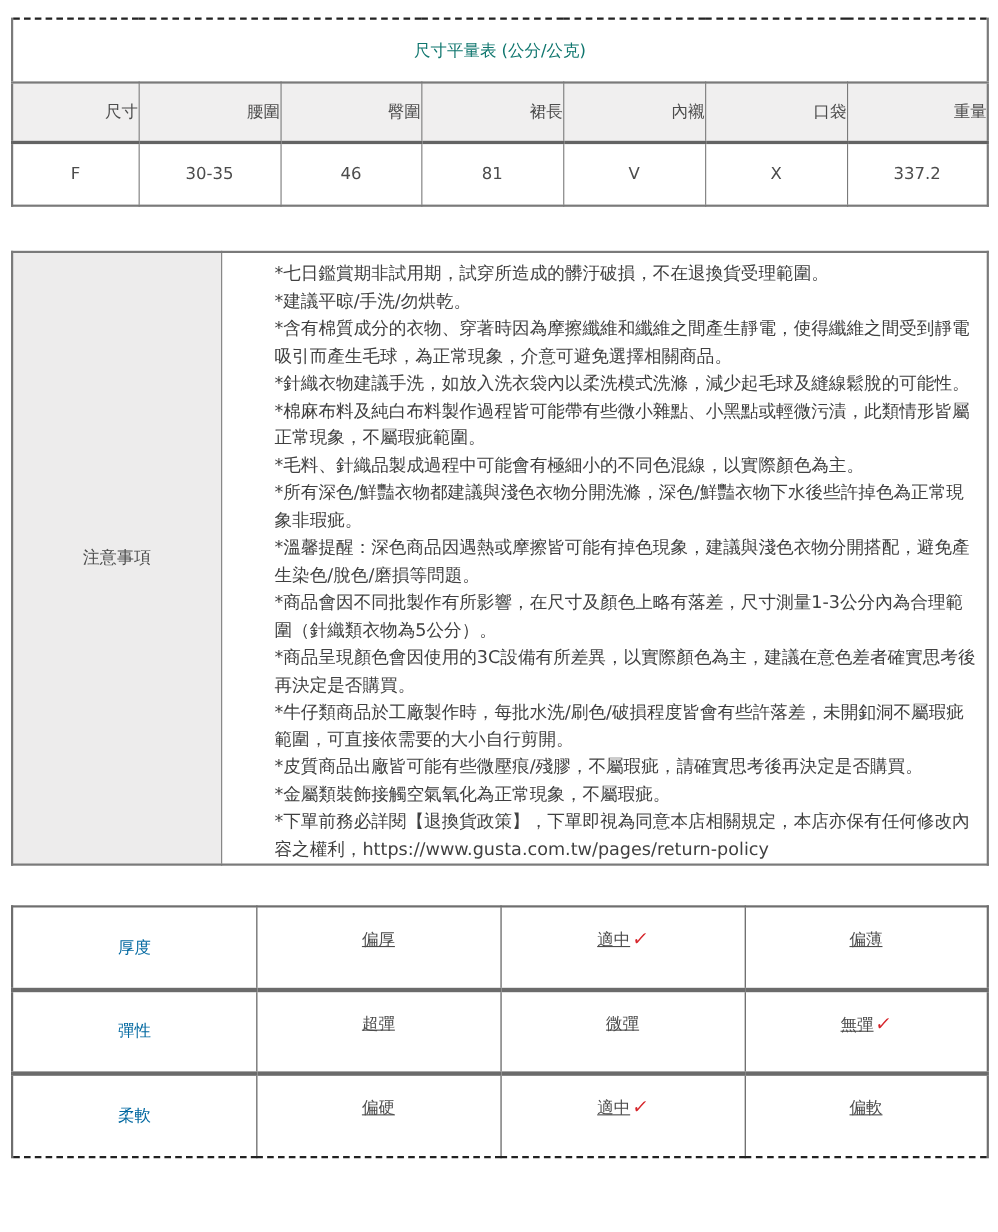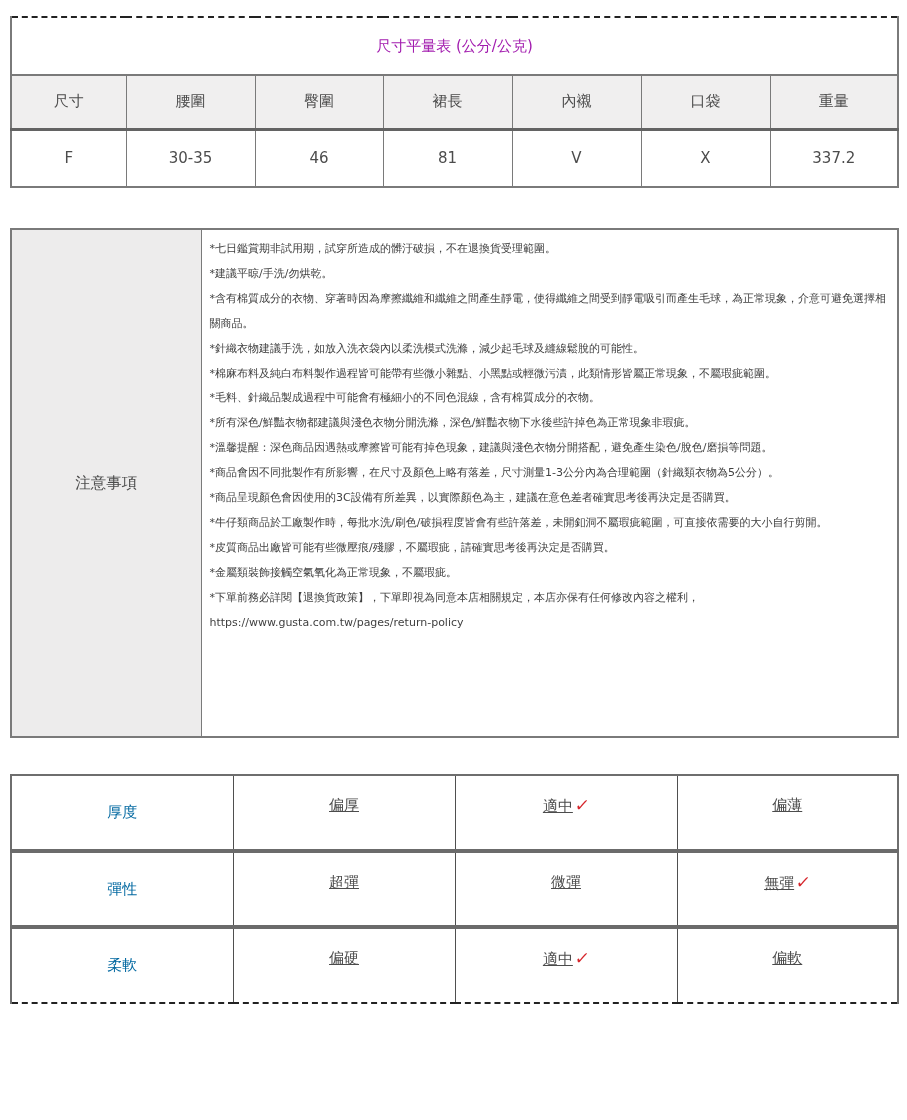--- a/index.html
+++ b/index.html
@@ -14,39 +14,39 @@
   table { border-collapse: collapse; table-layout: fixed; width: 887px; }
   td, th { font-weight: normal; }
 
   
   .size-table {
     margin-top: 16px;
     border: 2px solid #7a7a7a;
     border-top: 2px dashed #222222;
   }
   .size-table td { border: 1px solid #7a7a7a; text-align: center; vertical-align: middle; font-size: 15px; }
-  .t1-title { height: 58px; font-size: 16px; color: #a21caf; background: #ffffff; border-bottom: 2px solid #7a7a7a !important; }
-  .t1-head td { height: 54px; background: #f0efef; border-bottom: 3px solid #636363; }
+  .t1-title { height: 58px; font-size: 16px; color: #0f766e; background: #ffffff; border-bottom: 2px solid #7a7a7a !important; }
+  .t1-head td { height: 54px; background: #f0efef; border-bottom: 3px solid #636363; text-align: right; }
   .t1-data td { height: 58px; background: #ffffff; }
 
   
   .info-table {
     margin-top: 40px;
     border: 2px solid #7a7a7a;
   }
   .info-table td { border: 1px solid #7a7a7a; font-size: 15.5px; }
   .info-label {
     width: 190px; background: #edecec; text-align: center; vertical-align: middle;
     color: #4c4c4c;
   }
   .desc-row td { height: 96px; border-bottom: 3px solid #636363; }
   .desc-content { background: #ffffff; text-align: left; vertical-align: middle; padding: 4px 8px; color: #404040; }
   .notes-row td { height: 508px; }
   .notes-content { background: #ffffff; vertical-align: top; padding: 7px 8px 0 8px; color: #404040; }
-  .note-line { line-height: 24.9px; font-size: 11px; }
+  .note-line { line-height: 24.9px; font-size: 16px; margin-left: 40px; }
 
   
   .attr-table {
     margin-top: 36px;
     border: 2px solid #6e6e6e;
     border-bottom: 2px dashed #222222;
   }
   .attr-table td { border: 1px solid #4f4f4f; text-align: center; font-size: 15px; height: 76px; vertical-align: middle; background: #ffffff; }
   .attr-table tr:not(:last-child) td { border-bottom: 4px solid #6b6b6b; }
   .attr-label { background: #e0e0e0; color: #0369a1; }
@@ -103,21 +103,21 @@
     </colgroup>
     <tbody>
     <tr class="notes-row">
       <td class="info-label">注意事項</td>
       <td class="notes-content">
         <div class="note-line">*七日鑑賞期非試用期，試穿所造成的髒汙破損，不在退換貨受理範圍。</div>
         <div class="note-line">*建議平晾/手洗/勿烘乾。</div>
         <div class="note-line">*含有棉質成分的衣物、穿著時因為摩擦纖維和纖維之間產生靜電，使得纖維之間受到靜電吸引而產生毛球，為正常現象，介意可避免選擇相關商品。</div>
         <div class="note-line">*針織衣物建議手洗，如放入洗衣袋內以柔洗模式洗滌，減少起毛球及縫線鬆脫的可能性。</div>
         <div class="note-line">*棉麻布料及純白布料製作過程皆可能帶有些微小雜點、小黑點或輕微污漬，此類情形皆屬正常現象，不屬瑕疵範圍。</div>
-        <div class="note-line">*毛料、針織品製成過程中可能會有極細小的不同色混線，含有棉質成分的衣物。</div>
+        <div class="note-line">*毛料、針織品製成過程中可能會有極細小的不同色混線，以實際顏色為主。</div>
         <div class="note-line">*所有深色/鮮豔衣物都建議與淺色衣物分開洗滌，深色/鮮豔衣物下水後些許掉色為正常現象非瑕疵。</div>
         <div class="note-line">*溫馨提醒：深色商品因遇熱或摩擦皆可能有掉色現象，建議與淺色衣物分開搭配，避免產生染色/脫色/磨損等問題。</div>
         <div class="note-line">*商品會因不同批製作有所影響，在尺寸及顏色上略有落差，尺寸測量1-3公分內為合理範圍（針織類衣物為5公分）。</div>
         <div class="note-line">*商品呈現顏色會因使用的3C設備有所差異，以實際顏色為主，建議在意色差者確實思考後再決定是否購買。</div>
         <div class="note-line">*牛仔類商品於工廠製作時，每批水洗/刷色/破損程度皆會有些許落差，未開釦洞不屬瑕疵範圍，可直接依需要的大小自行剪開。</div>
         <div class="note-line">*皮質商品出廠皆可能有些微壓痕/殘膠，不屬瑕疵，請確實思考後再決定是否購買。</div>
         <div class="note-line">*金屬類裝飾接觸空氣氧化為正常現象，不屬瑕疵。</div>
         <div class="note-line">*下單前務必詳閱【退換貨政策】，下單即視為同意本店相關規定，本店亦保有任何修改內容之權利，https://www.gusta.com.tw/pages/return-policy</div>
       </td>
     </tr>

